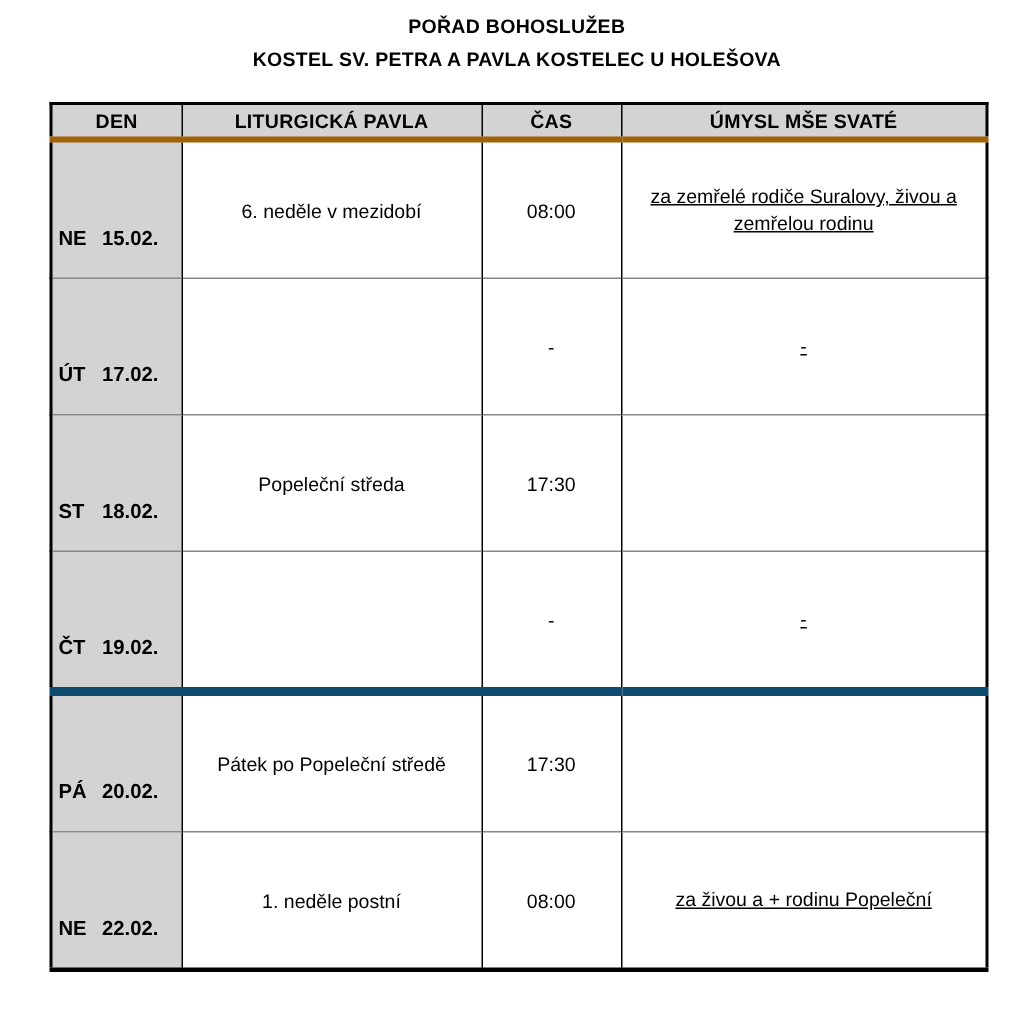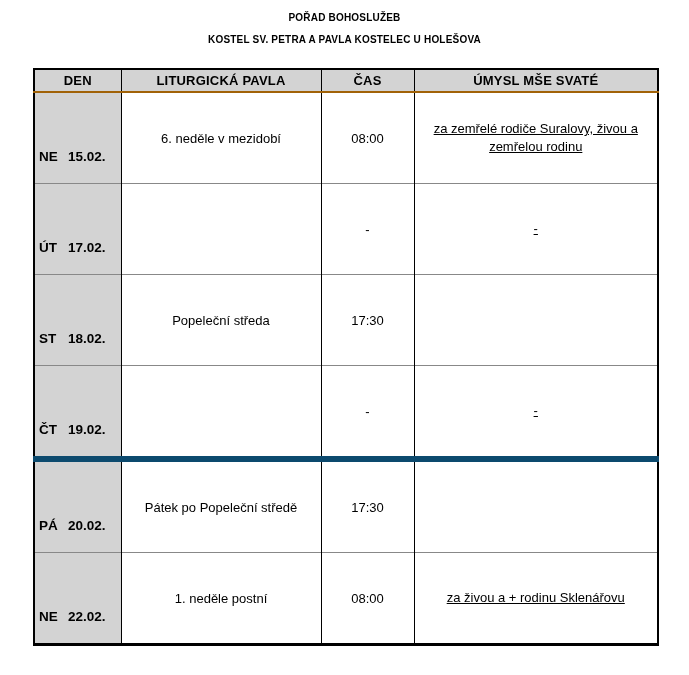--- a/index.html
+++ b/index.html
@@ -13,21 +13,21 @@
     font-family: "Liberation Sans", sans-serif;
     color: #000000;
     overflow: hidden;
   }
   .doc-header {
     text-align: center;
     padding-top: 7px;
   }
   .doc-title,
   .doc-subtitle {
-    font-size: 10px;
+    font-size: 13px;
     font-weight: bold;
     line-height: 22px;
     letter-spacing: 0.2px;
   }
   .doc-daterange {
     font-size: 13px;
     line-height: 21px;
   }
   table.schedule {
     border-collapse: collapse;
@@ -43,21 +43,21 @@
   .schedule col.c-int  { width: 244px; }
   .schedule th {
     background: #d3d3d3;
     font-size: 13px;
     font-weight: bold;
     height: 21px;
     padding: 0;
     text-align: center;
     vertical-align: middle;
     border-left: 1px solid #000000;
-    border-bottom: 2px solid #a16207;
+    border-bottom: 4px solid #a16207;
     letter-spacing: 0.2px;
   }
   .schedule td {
     font-size: 13px;
     height: 66px;
     text-align: center;
     vertical-align: middle;
     padding: 0 10px;
     border-left: 1px solid #000000;
     border-top: 1px solid #888888;
@@ -146,16 +146,16 @@
     <td class="cel">Pátek po Popeleční středě</td>
     <td class="time">17:30</td>
     <td class="int"></td>
   </tr>
       <tr>
     <td class="day">
       <span class="abbr">NE</span><span class="date">22.02.</span>
     </td>
     <td class="cel">1. neděle postní</td>
     <td class="time">08:00</td>
-    <td class="int">za živou a + rodinu Sklenářovu</td>
+    <td class="int">za živou a + rodinu Popeleční</td>
   </tr>
     </tbody>
 </table>
 
 </body></html>

